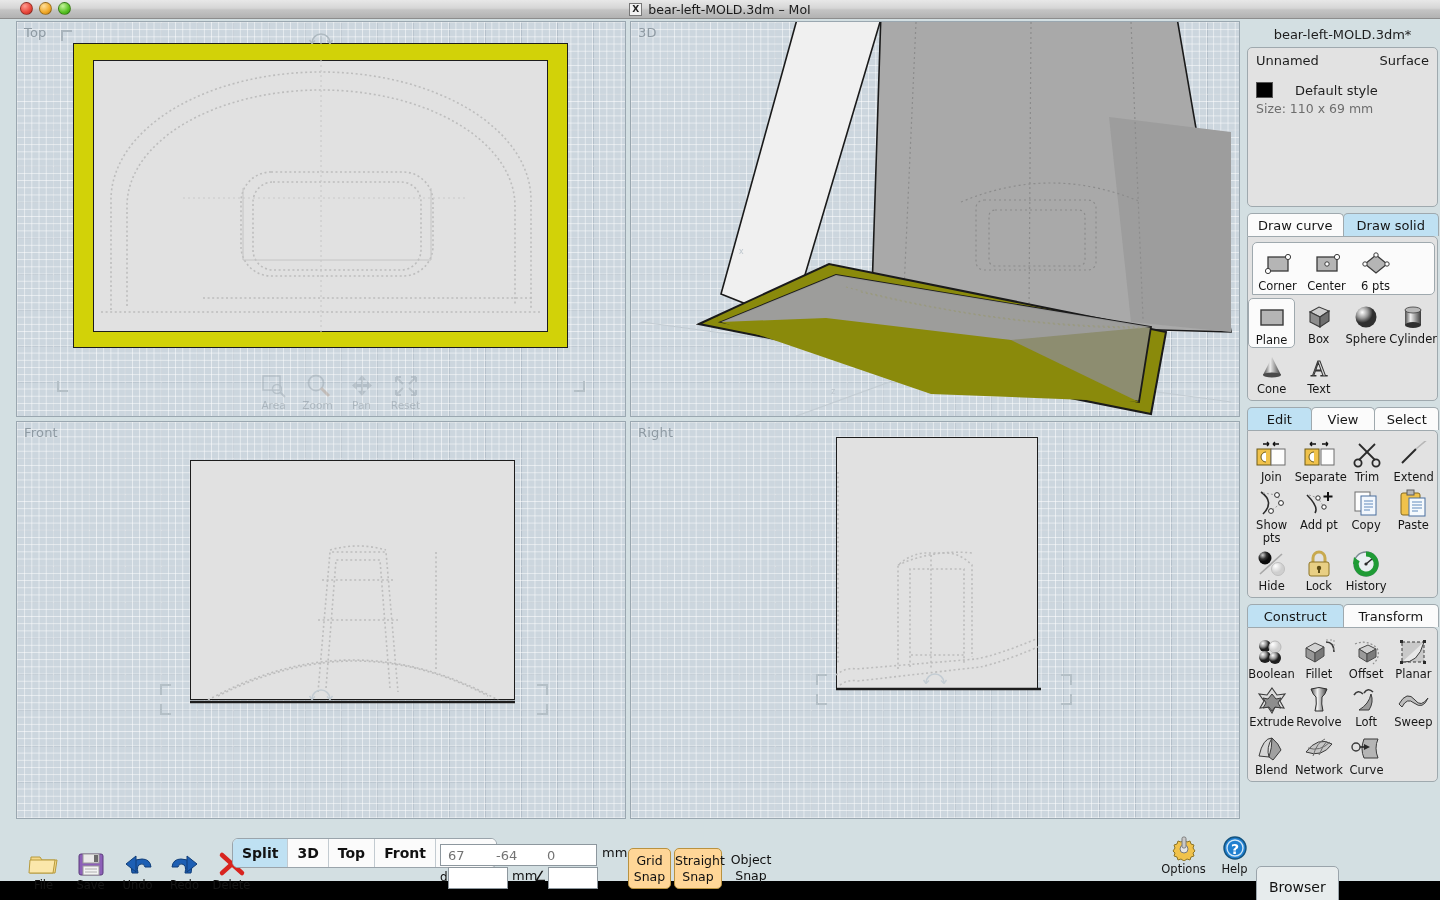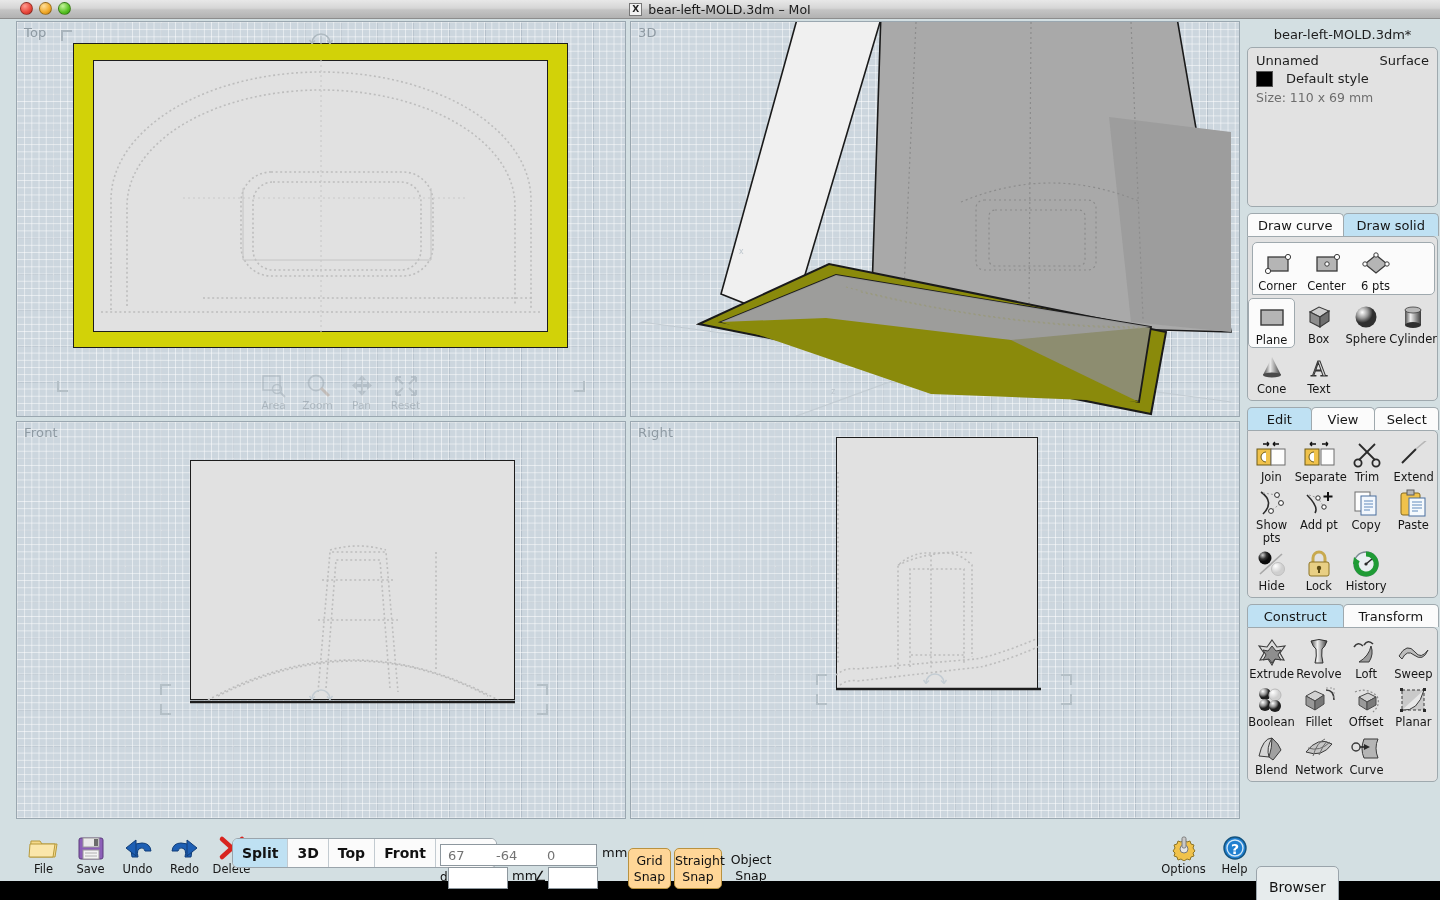--- a/index.html
+++ b/index.html
@@ -85,21 +85,21 @@
   .navctl .nc span { display:block; font-size:10.5px; color:#7e8a93; margin-top:1px; }
 
   
   .side { position:absolute; left:1245px; top:2px; width:195px; height:806px; }
   .sidetitle { text-align:center; font-size:13px; color:#1d1d1d; padding:6px 0 5px; }
   .propbox {
     margin:0 2px; background:#e2e2e2; border:1px solid #9fa9ae; border-radius:5px;
     padding:5px 8px 7px; height:160px;
   }
   .prop-r1 { display:flex; justify-content:space-between; font-size:13px; color:#1d1d1d; }
-  .prop-r2 { display:flex; align-items:flex-start; gap:13px; margin-top:3px; }
+  .prop-r2 { display:flex; align-items:center; gap:22px; margin-top:14px; }
   .swatch { width:17px; height:16px; background:#000; border:1px solid #555; }
   .prop-r2 span { font-size:13px; color:#1d1d1d; }
   .prop-r3 { font-size:12.5px; color:#6d6d6d; margin-top:3px; }
 
   .tabrow { display:flex; margin:6px 2px 0; }
   .tab {
     flex:1; text-align:center; font-size:13px; color:#151515;
     padding:4px 0 3px; border:1px solid #9fa9ae; border-bottom:none;
     border-radius:5px 5px 0 0; background:#fbfbfb; margin-right:-1px;
   }
@@ -684,65 +684,20 @@
 
       <div class="tabrow">
         <div class="tab active">Construct</div>
         <div class="tab">Transform</div>
       </div>
       <div class="panel">
         <div class="prow">
           <div class="pitem">
             <div class="glyph">
               <svg width="34" height="28" viewBox="0 0 34 28">
-                <path d="M17 2 L22 9 L30 8 L25 15 L29 22 L20 21 L17 27 L13 21 L5 22 L9 15 L4 8 L12 9 Z" fill="#dcdcdc" stroke="#3a3a3a" stroke-width="1.1"></path>
-                <path d="M17 8 L21 13 L26 12 L23 17 L26 22 L20 21 L17 25 L14 21 L8 22 L11 17 L8 12 L13 13 Z" fill="#8e8e8e" stroke="#3a3a3a" stroke-width="1"></path>
-              </svg>
-            </div>
-            <span class="cap">Extrude</span>
-          </div>
-          <div class="pitem">
-            <div class="glyph">
-              <svg width="34" height="28" viewBox="0 0 34 28">
-                <defs>
-                    <linearGradient id="rv" x1="0" x2="1">
-                      <stop offset="0%" stop-color="#4d4d4d"></stop>
-                  <stop offset="40%" stop-color="#f2f2f2"></stop>
-                      <stop offset="100%" stop-color="#3d3d3d"></stop>
-                    </linearGradient>
-                  </defs>
-                <path d="M9 3 q8 -3 16 0 q-2 6 -5 8 q-1 7 1 14 L13 25 q2 -7 1 -14 q-3 -2 -5 -8 Z" fill="url(#rv)" stroke="#2f2f2f" stroke-width="1"></path>
-              </svg>
-            </div>
-            <span class="cap">Revolve</span>
-          </div>
-          <div class="pitem">
-            <div class="glyph">
-              <svg width="34" height="28" viewBox="0 0 34 28">
-                <path d="M5 9 q4 -6 9 -1" fill="none" stroke="#3a3a3a" stroke-width="1.6"></path>
-                <path d="M15 7 q4 -6 9 -1" fill="none" stroke="#3a3a3a" stroke-width="1.6"></path>
-                <path d="M10 24 q10 -6 12 -16 q3 8 -2 16 Z" fill="#9c9c9c" stroke="#3a3a3a" stroke-width="1"></path>
-              </svg>
-            </div>
-            <span class="cap">Loft</span>
-          </div>
-          <div class="pitem">
-            <div class="glyph">
-              <svg width="34" height="28" viewBox="0 0 34 28">
-                <path d="M3 18 q8 -14 16 -4 q6 8 13 -2 q-5 12 -14 5 q-7 -6 -12 4 Z" fill="#bdbdbd" stroke="#3a3a3a" stroke-width="1"></path>
-              </svg>
-            </div>
-            <span class="cap">Sweep</span>
-          </div>
-        </div>
-
-        <div class="prow">
-          <div class="pitem">
-            <div class="glyph">
-              <svg width="34" height="28" viewBox="0 0 34 28">
                 <defs>
                     <radialGradient id="bs1" cx="32%" cy="28%">
                       <stop offset="0%" stop-color="#fff"></stop>
                   <stop offset="60%" stop-color="#8f8f8f"></stop>
                       <stop offset="100%" stop-color="#1e1e1e"></stop>
                     </radialGradient>
                   <radialGradient id="bs2" cx="32%" cy="28%">
                       <stop offset="0%" stop-color="#fff"></stop>
                   <stop offset="100%" stop-color="#cfcfcf"></stop>
                     </radialGradient>
@@ -792,20 +747,65 @@
               </svg>
             </div>
             <span class="cap">Planar</span>
           </div>
         </div>
 
         <div class="prow">
           <div class="pitem">
             <div class="glyph">
               <svg width="34" height="28" viewBox="0 0 34 28">
+                <path d="M17 2 L22 9 L30 8 L25 15 L29 22 L20 21 L17 27 L13 21 L5 22 L9 15 L4 8 L12 9 Z" fill="#dcdcdc" stroke="#3a3a3a" stroke-width="1.1"></path>
+                <path d="M17 8 L21 13 L26 12 L23 17 L26 22 L20 21 L17 25 L14 21 L8 22 L11 17 L8 12 L13 13 Z" fill="#8e8e8e" stroke="#3a3a3a" stroke-width="1"></path>
+              </svg>
+            </div>
+            <span class="cap">Extrude</span>
+          </div>
+          <div class="pitem">
+            <div class="glyph">
+              <svg width="34" height="28" viewBox="0 0 34 28">
+                <defs>
+                    <linearGradient id="rv" x1="0" x2="1">
+                      <stop offset="0%" stop-color="#4d4d4d"></stop>
+                  <stop offset="40%" stop-color="#f2f2f2"></stop>
+                      <stop offset="100%" stop-color="#3d3d3d"></stop>
+                    </linearGradient>
+                  </defs>
+                <path d="M9 3 q8 -3 16 0 q-2 6 -5 8 q-1 7 1 14 L13 25 q2 -7 1 -14 q-3 -2 -5 -8 Z" fill="url(#rv)" stroke="#2f2f2f" stroke-width="1"></path>
+              </svg>
+            </div>
+            <span class="cap">Revolve</span>
+          </div>
+          <div class="pitem">
+            <div class="glyph">
+              <svg width="34" height="28" viewBox="0 0 34 28">
+                <path d="M5 9 q4 -6 9 -1" fill="none" stroke="#3a3a3a" stroke-width="1.6"></path>
+                <path d="M15 7 q4 -6 9 -1" fill="none" stroke="#3a3a3a" stroke-width="1.6"></path>
+                <path d="M10 24 q10 -6 12 -16 q3 8 -2 16 Z" fill="#9c9c9c" stroke="#3a3a3a" stroke-width="1"></path>
+              </svg>
+            </div>
+            <span class="cap">Loft</span>
+          </div>
+          <div class="pitem">
+            <div class="glyph">
+              <svg width="34" height="28" viewBox="0 0 34 28">
+                <path d="M3 18 q8 -14 16 -4 q6 8 13 -2 q-5 12 -14 5 q-7 -6 -12 4 Z" fill="#bdbdbd" stroke="#3a3a3a" stroke-width="1"></path>
+              </svg>
+            </div>
+            <span class="cap">Sweep</span>
+          </div>
+        </div>
+
+        <div class="prow">
+          <div class="pitem">
+            <div class="glyph">
+              <svg width="34" height="28" viewBox="0 0 34 28">
                 <path d="M5 22 q4 -18 13 -18 q-6 10 -3 19 Z" fill="#d6d6d6" stroke="#3a3a3a" stroke-width="1"></path>
                 <path d="M15 23 q3 -9 3 -19 q7 6 9 12 l-8 10 Z" fill="#a0a0a0" stroke="#3a3a3a" stroke-width="1"></path>
               </svg>
             </div>
             <span class="cap">Blend</span>
           </div>
           <div class="pitem">
             <div class="glyph">
               <svg width="34" height="28" viewBox="0 0 34 28">
                 <path d="M4 18 q12 -16 26 -8 q-10 14 -26 8 Z" fill="#c6c6c6" stroke="#3a3a3a" stroke-width="1"></path>
@@ -829,21 +829,21 @@
             </div>
             <span class="cap">Curve</span>
           </div>
           <div class="pitem"></div>
         </div>
       </div>
     </div>
 
     <div class="bottombar">
 
-      <div style="position:absolute;left:20px;top:5px;display:flex;gap:0;">
+      <div style="position:absolute;left:20px;top:21px;display:flex;gap:0;">
         <div class="bbtn">
           <div class="g">
             <svg width="32" height="26" viewBox="0 0 32 26">
               <path d="M3 6 L12 6 L14 9 L29 9 L27 22 L2 22 Z" fill="#f5d98a" stroke="#b79a3c"></path>
               <path d="M2 9 L27 9 L25 22 L1 22 Z" fill="#fbe7ab" stroke="#b79a3c"></path>
             </svg>
           </div>
           <div class="t">File</div>
         </div>
         <div class="bbtn">

